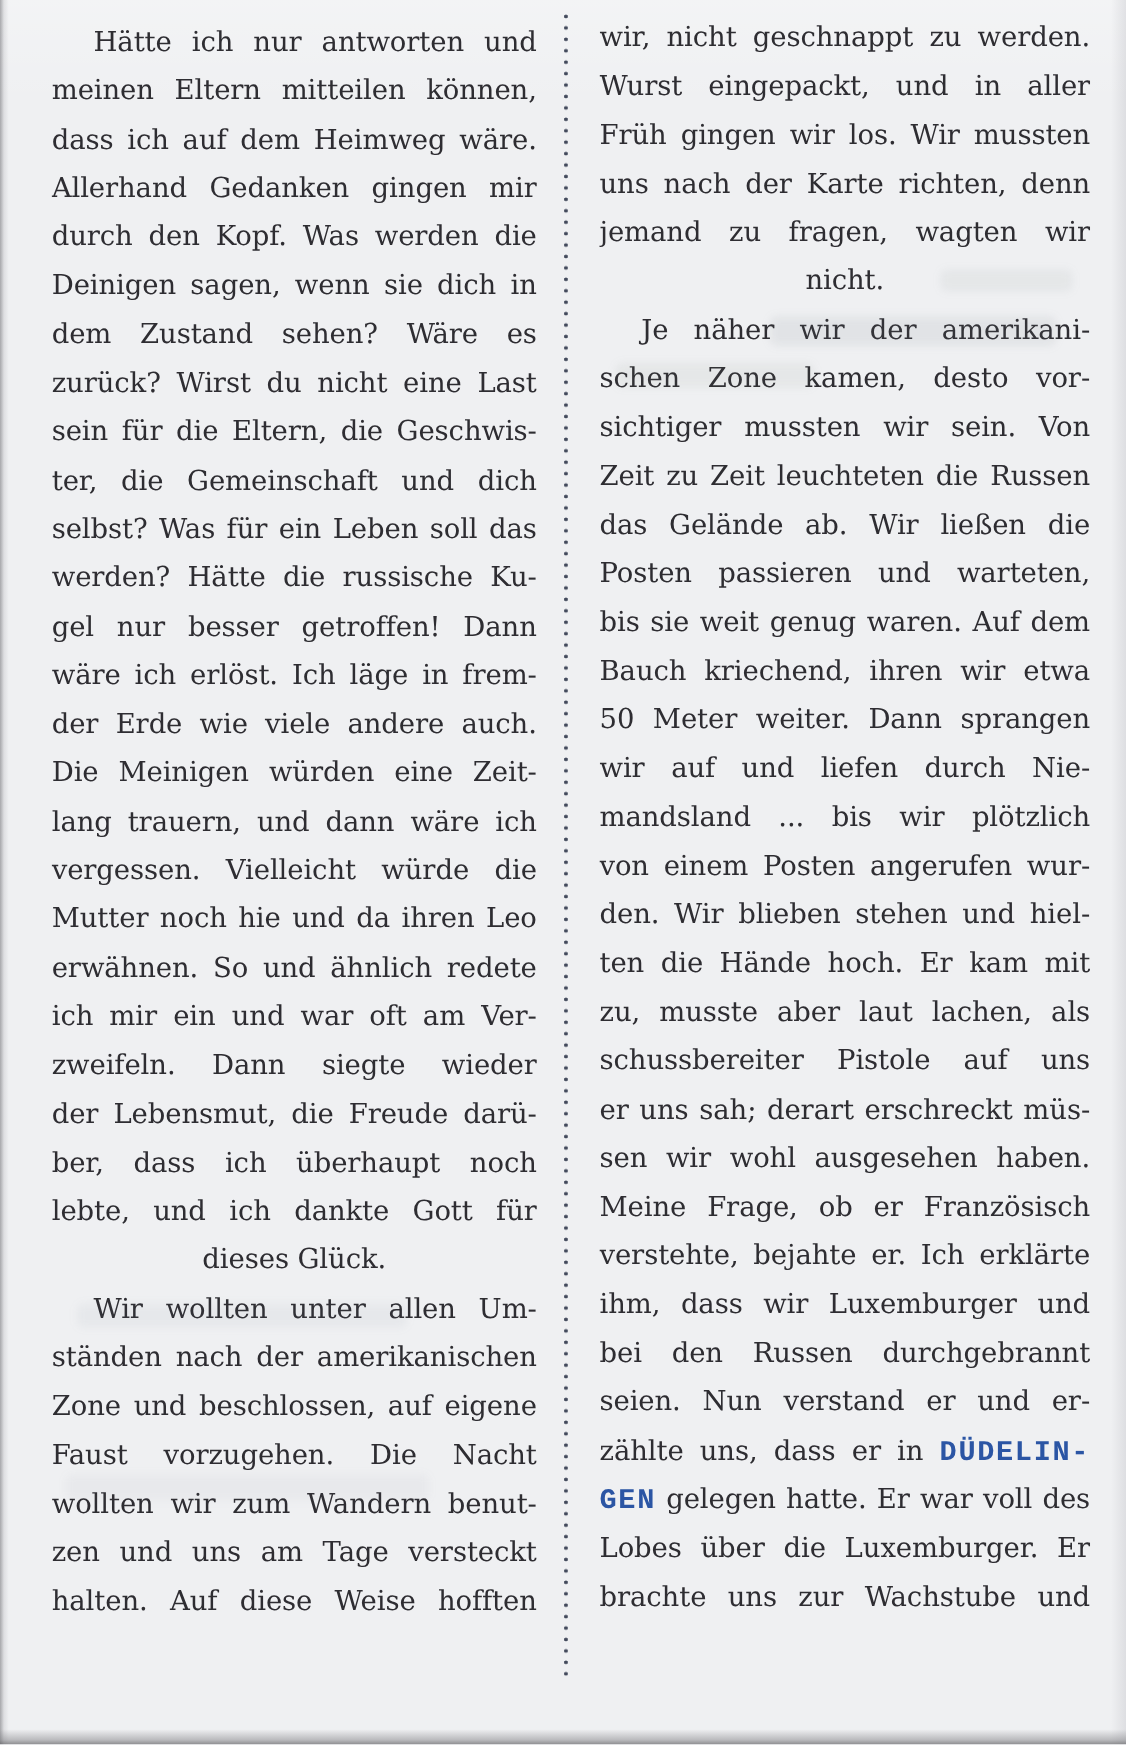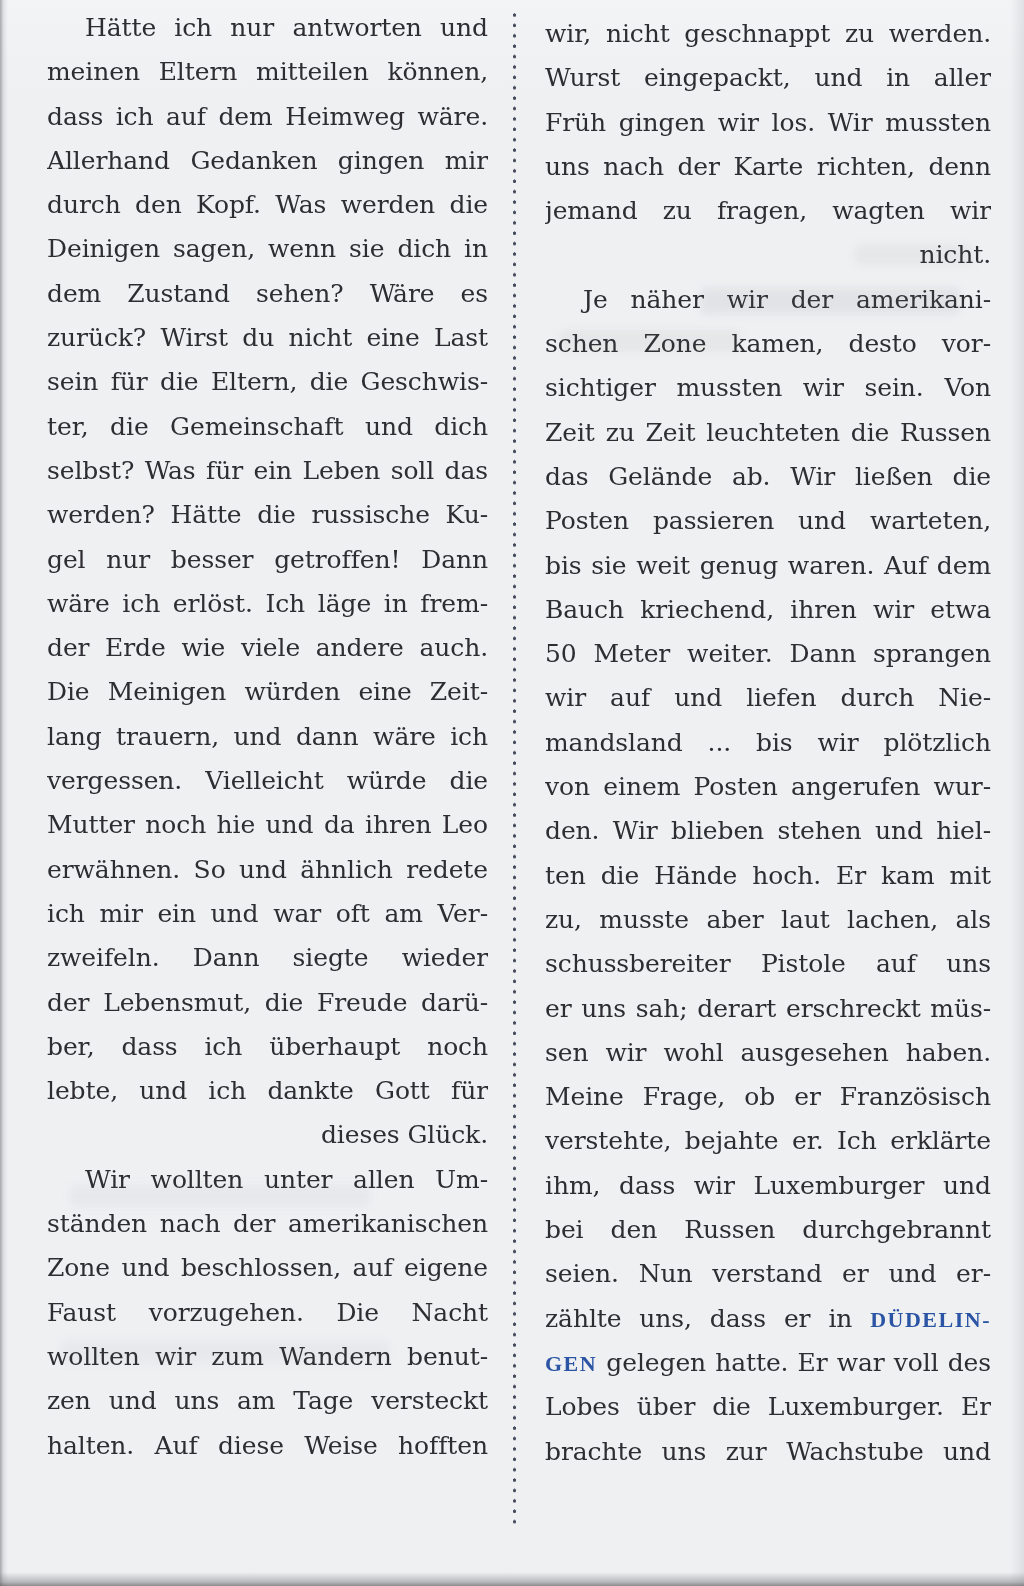--- a/index.html
+++ b/index.html
@@ -14,49 +14,49 @@
     height: 1586px;
     background:
       linear-gradient(180deg, rgba(255,255,255,0.25) 0%, rgba(255,255,255,0) 6%),
       var(--paper, #eff0f2);
     overflow: hidden;
     font-family: "DejaVu Serif", "Liberation Serif", serif;
     color: var(--ink, #2e2d32);
   }
   .col {
     position: absolute;
-    top: 6px;
+    top: 16px;
   }
   .col-left  { left: 47px;  width: 441px; }
   .col-right { left: 545px; width: 446px; top: 12px; }
   .line {
     height: 44.3px;
     line-height: 44.3px;
     font-size: 25px;
     overflow: hidden;
     text-align: justify;
     white-space: normal;
     letter-spacing: -0.1px;
   }
   
   .line::after {
     content: "";
     display: inline-block;
     width: 100%;
     height: 0;
   }
-  .line.endp { text-align: right; }
+  .line.endp { text-align: center; }
   .line.endp::after { content: none; }
   .line.indent { text-indent: 38px; }
   .hl {
-    font-family: Liberation Serif, serif;
+    font-family: Liberation Mono, monospace;
     font-weight: bold;
     color: var(--accent, #2b55a4);
     letter-spacing: 1.5px;
-    font-size: 22px;
+    font-size: 26px;
   }
   .divider {
     position: absolute;
     left: 512px;
     top: 12px;
     width: 5px;
     height: 1512px;
     background-image: radial-gradient(circle at 2.5px 3px, var(--dot, #434a5c) 1.45px, rgba(0,0,0,0) 1.9px);
     background-size: 5px 10.4px;
     background-repeat: repeat-y;

